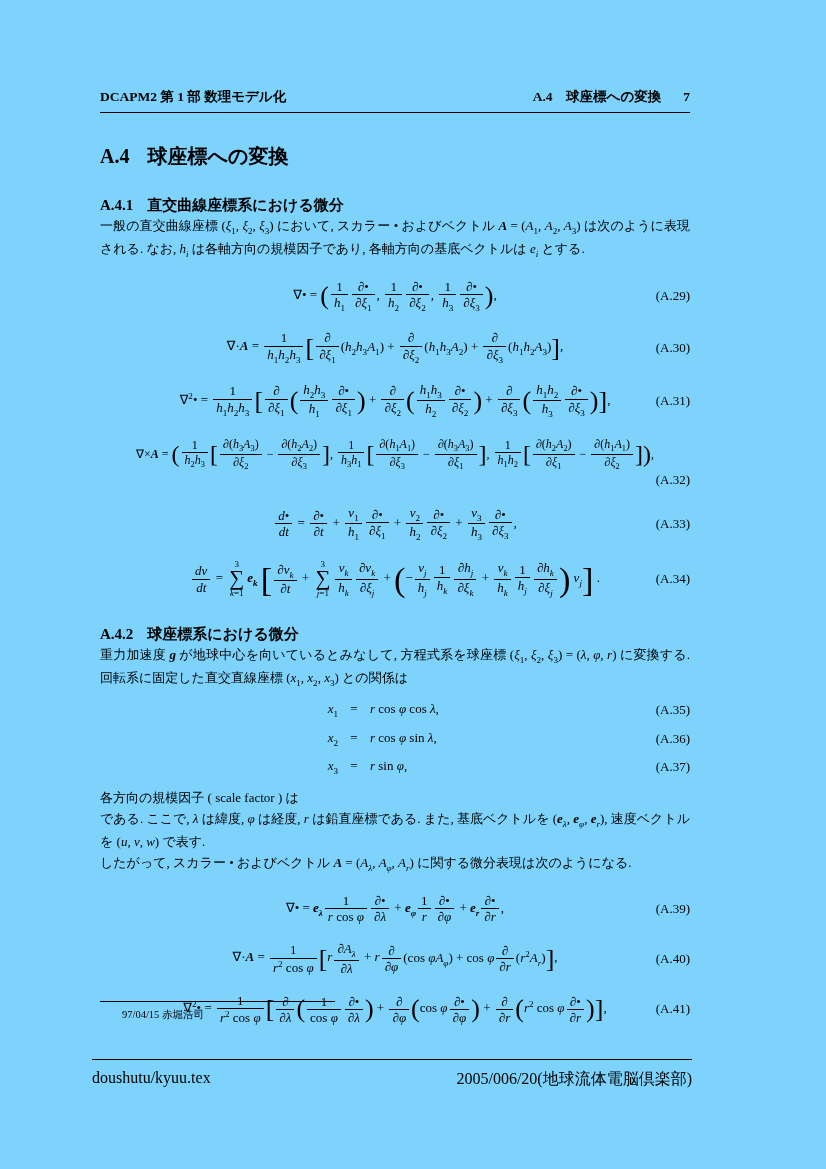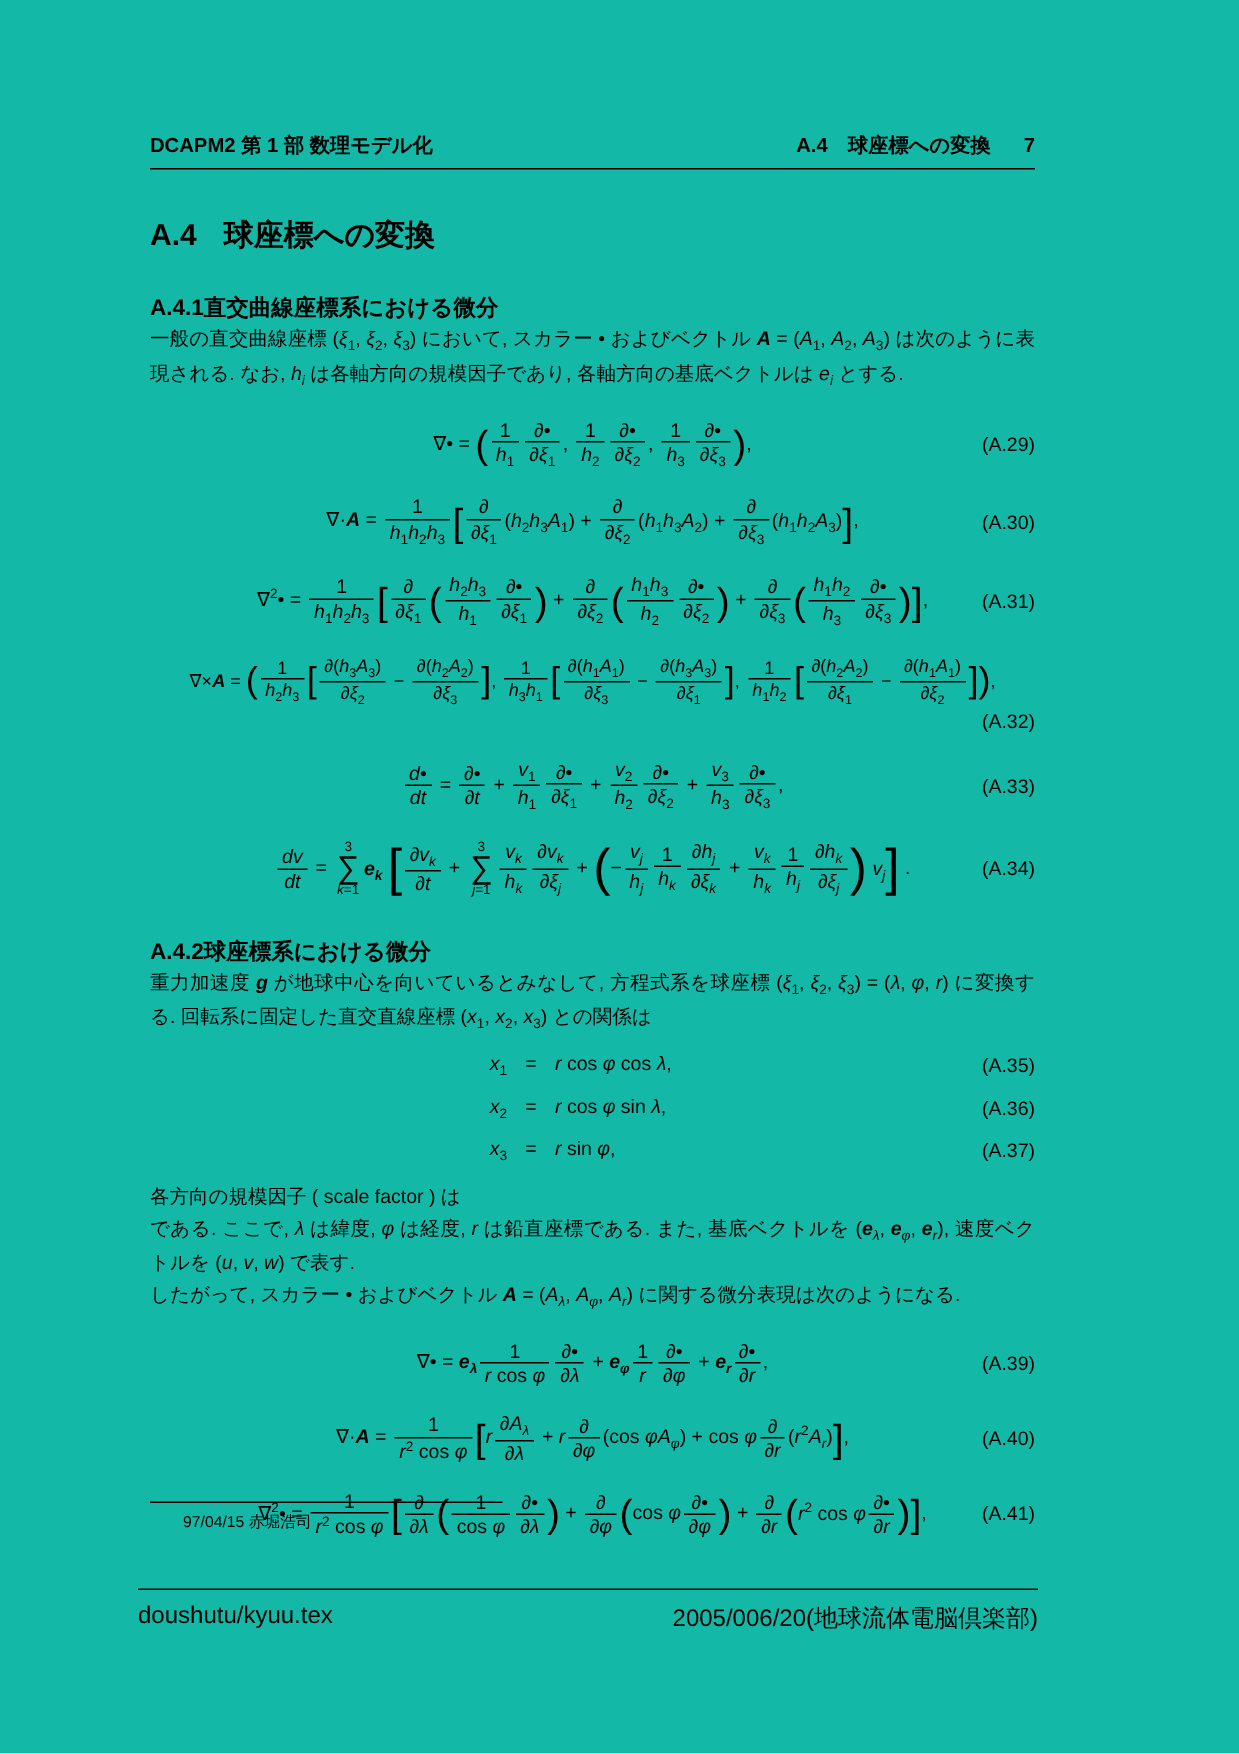--- a/index.html
+++ b/index.html
@@ -1,29 +1,29 @@
 <!DOCTYPE html>
 <html><head>
 <meta charset="utf-8">
 <style>
   html,body{margin:0;padding:0;background:#ffffff;}
-  .page{position:relative;width:826px;height:1169px;background:#14b8a6;color:#000;
-        font-family:Liberation Sans, sans-serif;overflow:hidden;}
+  .page{position:relative;width:826px;height:1169px;background:#7dd3fc;color:#000;
+        font-family:Liberation Serif, serif;overflow:hidden;}
   .content{position:absolute;left:100px;top:88px;width:590px;}
 
   
   .runhead{display:flex;justify-content:space-between;align-items:baseline;
            font-weight:bold;font-size:13.5px;padding-bottom:6px;border-bottom:1.1px solid #000;}
   .rh-right{display:flex;gap:22px;align-items:baseline;}
 
   
   .sec{margin-top:30px;font-size:20px;font-weight:bold;}
   .sec .num{margin-right:18px;}
   .subsec{margin-top:26px;font-size:15px;font-weight:bold;}
-  .subsec .num{}
+  .subsec .num{margin-right:14px;}
 
   
   .para{margin-top:0;font-size:13px;line-height:1.62;text-align:justify;}
   .para-tight{margin-top:2px;}
 
   
   .eq{position:relative;margin:17px 0;text-align:center;font-size:13px;white-space:nowrap;}
   .eq-body{display:inline-block;}
   .eq-label{position:absolute;right:0;top:50%;transform:translateY(-50%);font-size:13px;font-style:normal;}
   .eq.lbl-below{padding-bottom:16px;}

